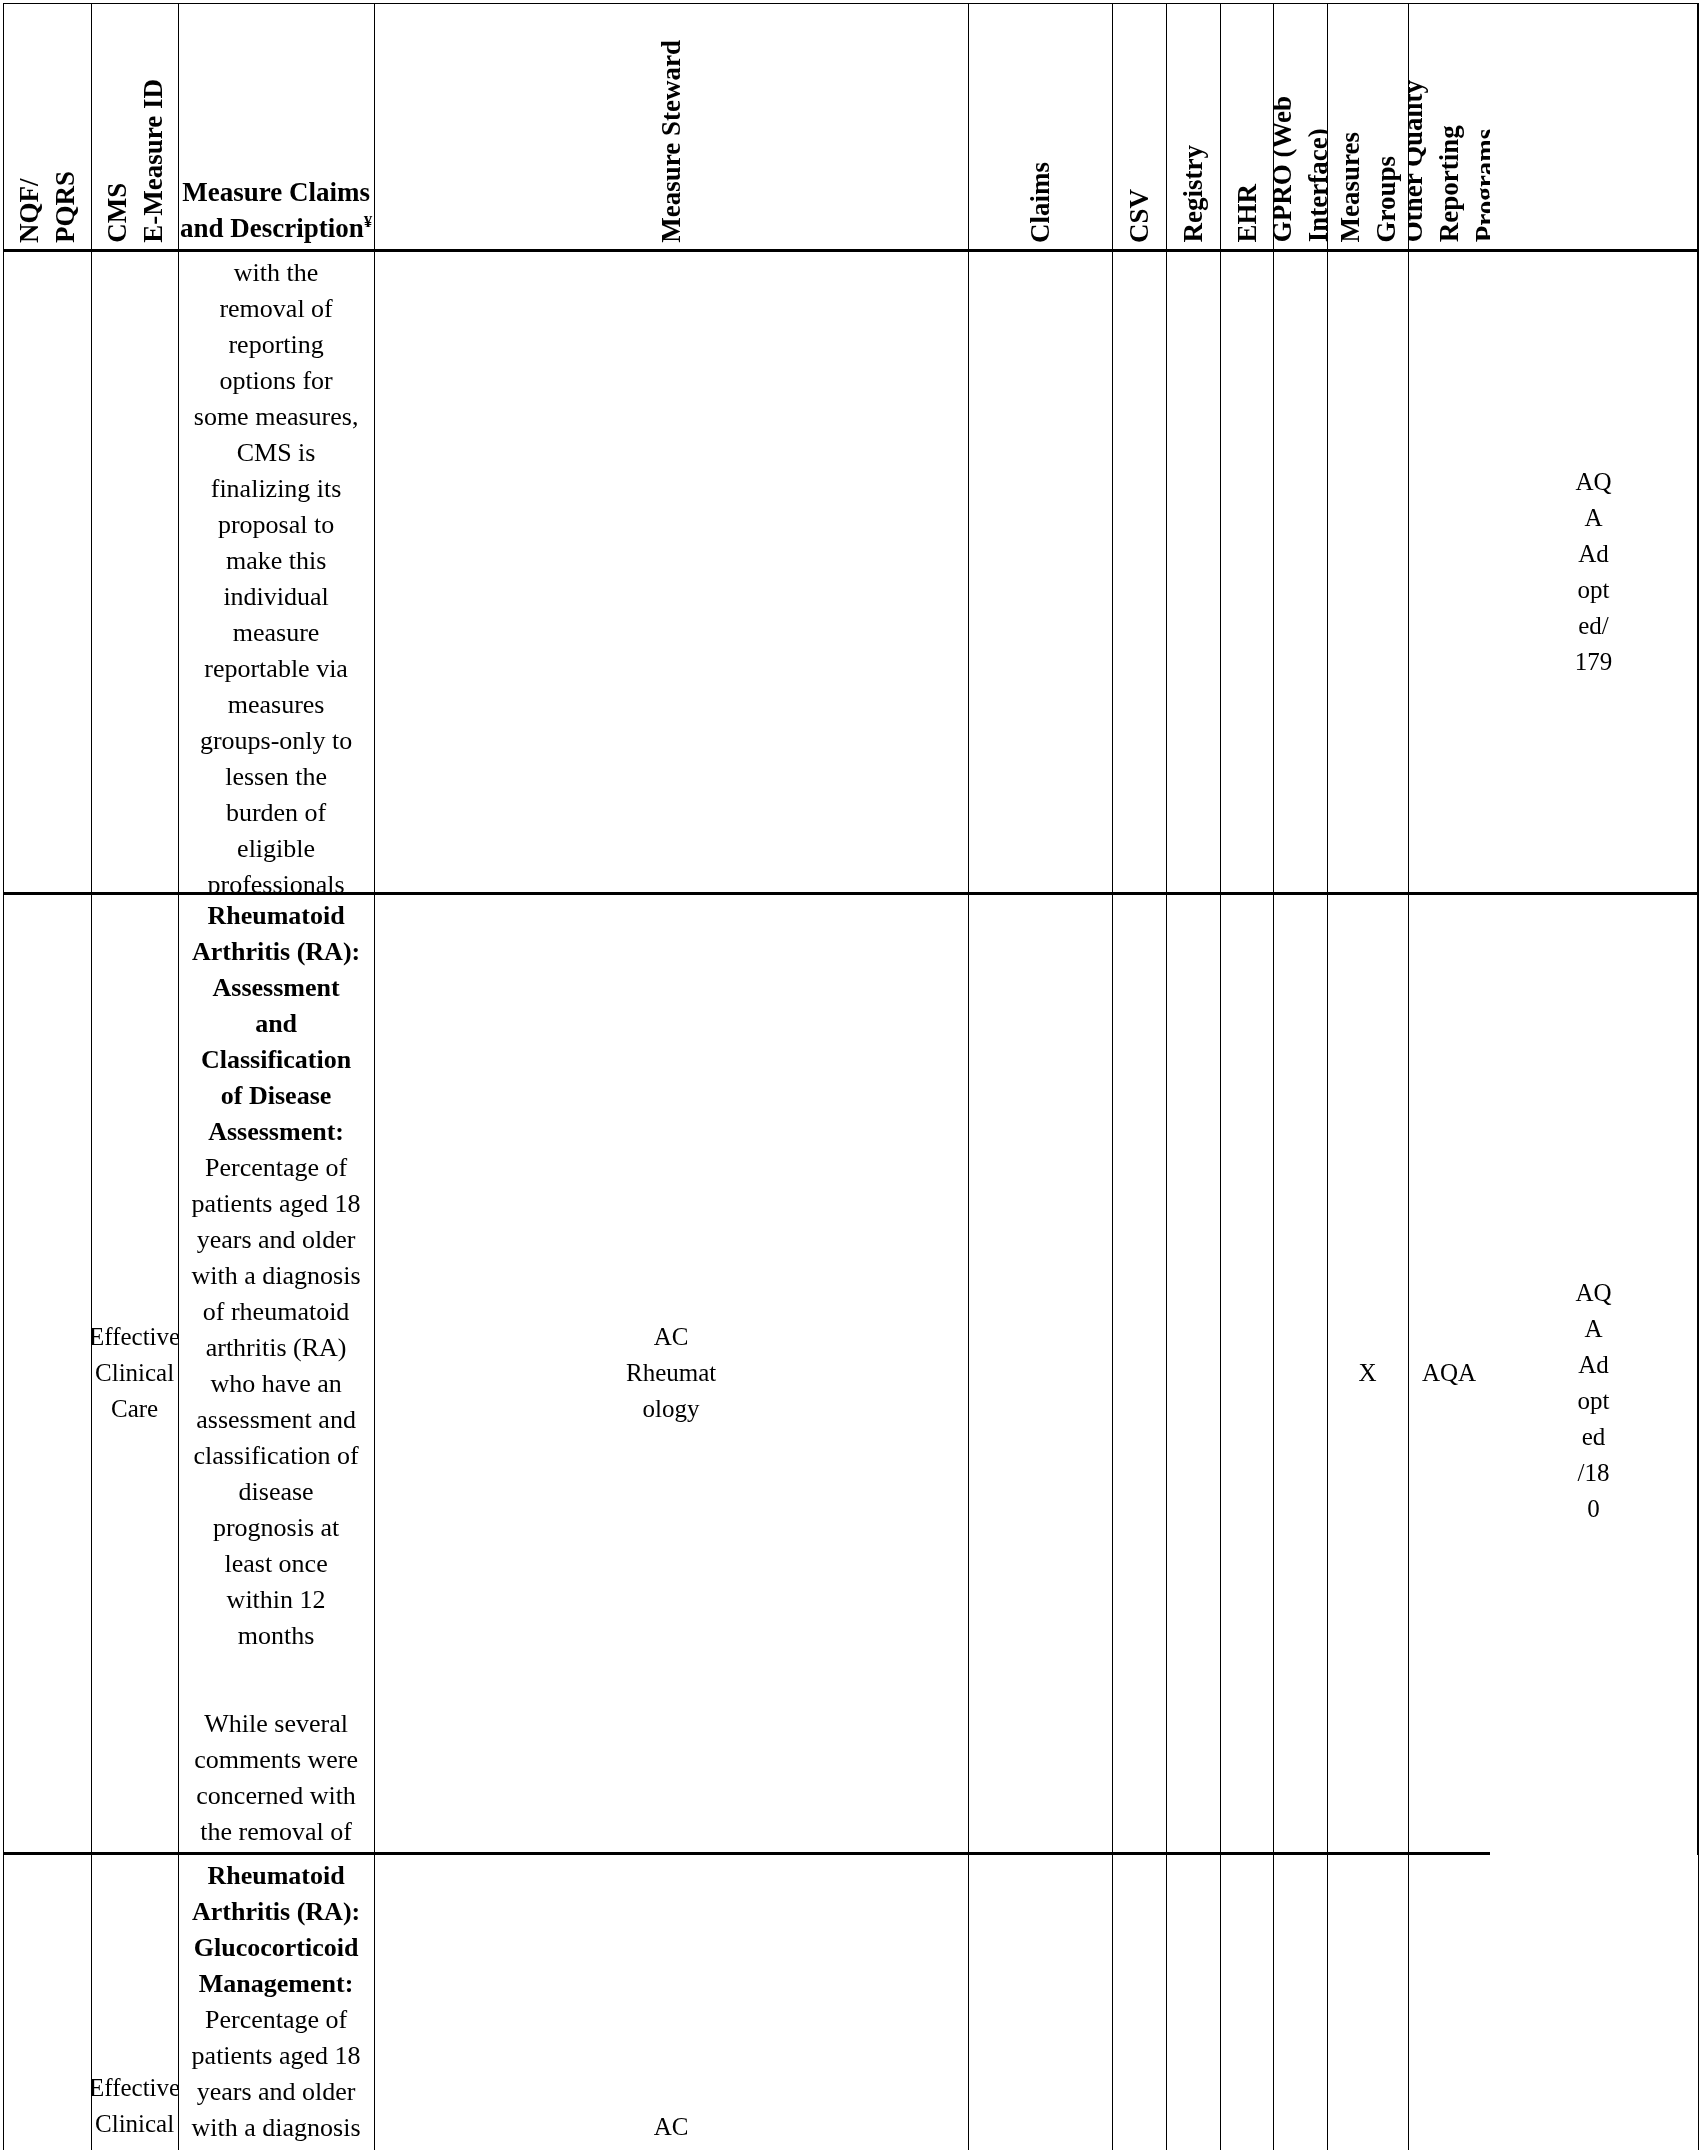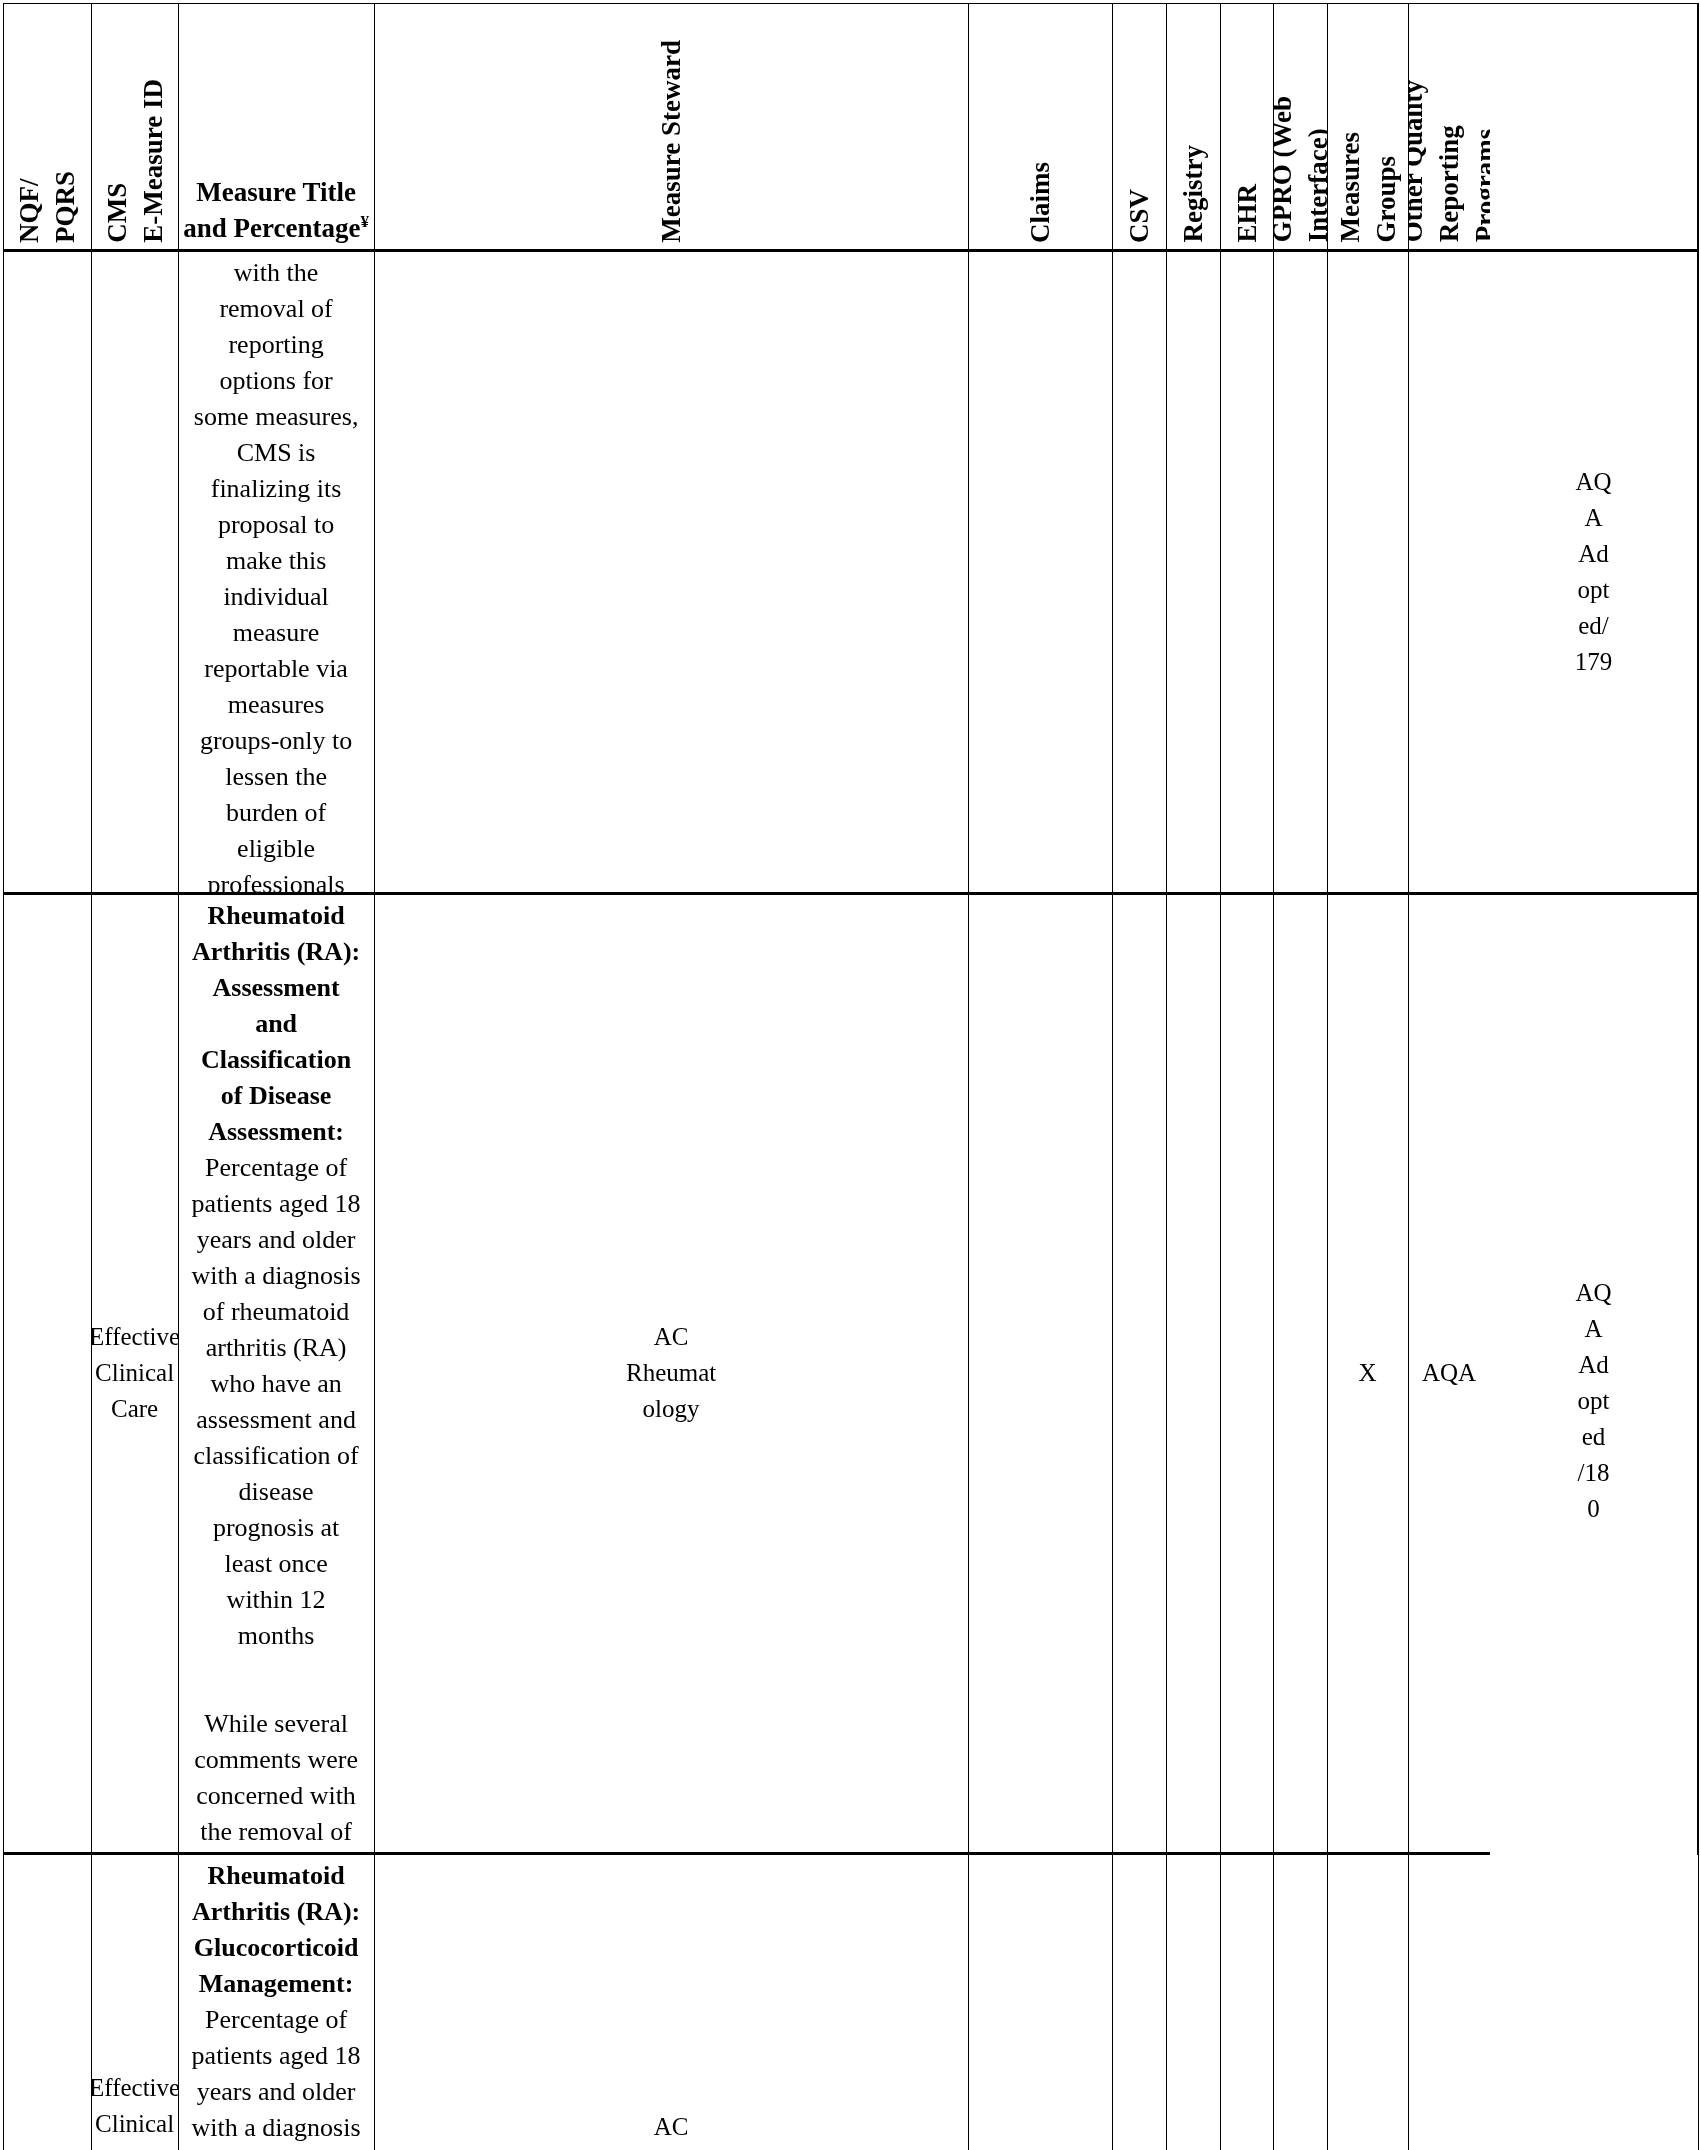--- a/index.html
+++ b/index.html
@@ -71,21 +71,21 @@
 
     <div class="c hc sep">
       <div class="vrot">NQF/
 PQRS</div>
     </div>
     <div class="c hc sep">
       <div class="vrot">CMS
 E-Measure ID</div>
     </div>
     <div class="c hc sep">
-      <div class="htitle"><span>Measure Title and Percentage</span><sup>¥</sup></div>
+      <div class="htitle"><span>Measure Claims and Description</span><sup>¥</sup></div>
     </div>
     <div class="c hc sep">
       <div class="vrot">Measure Steward</div>
     </div>
     <div class="c hc sep">
       <div class="vrot">Claims</div>
     </div>
     <div class="c hc sep">
       <div class="vrot">CSV</div>
     </div>

